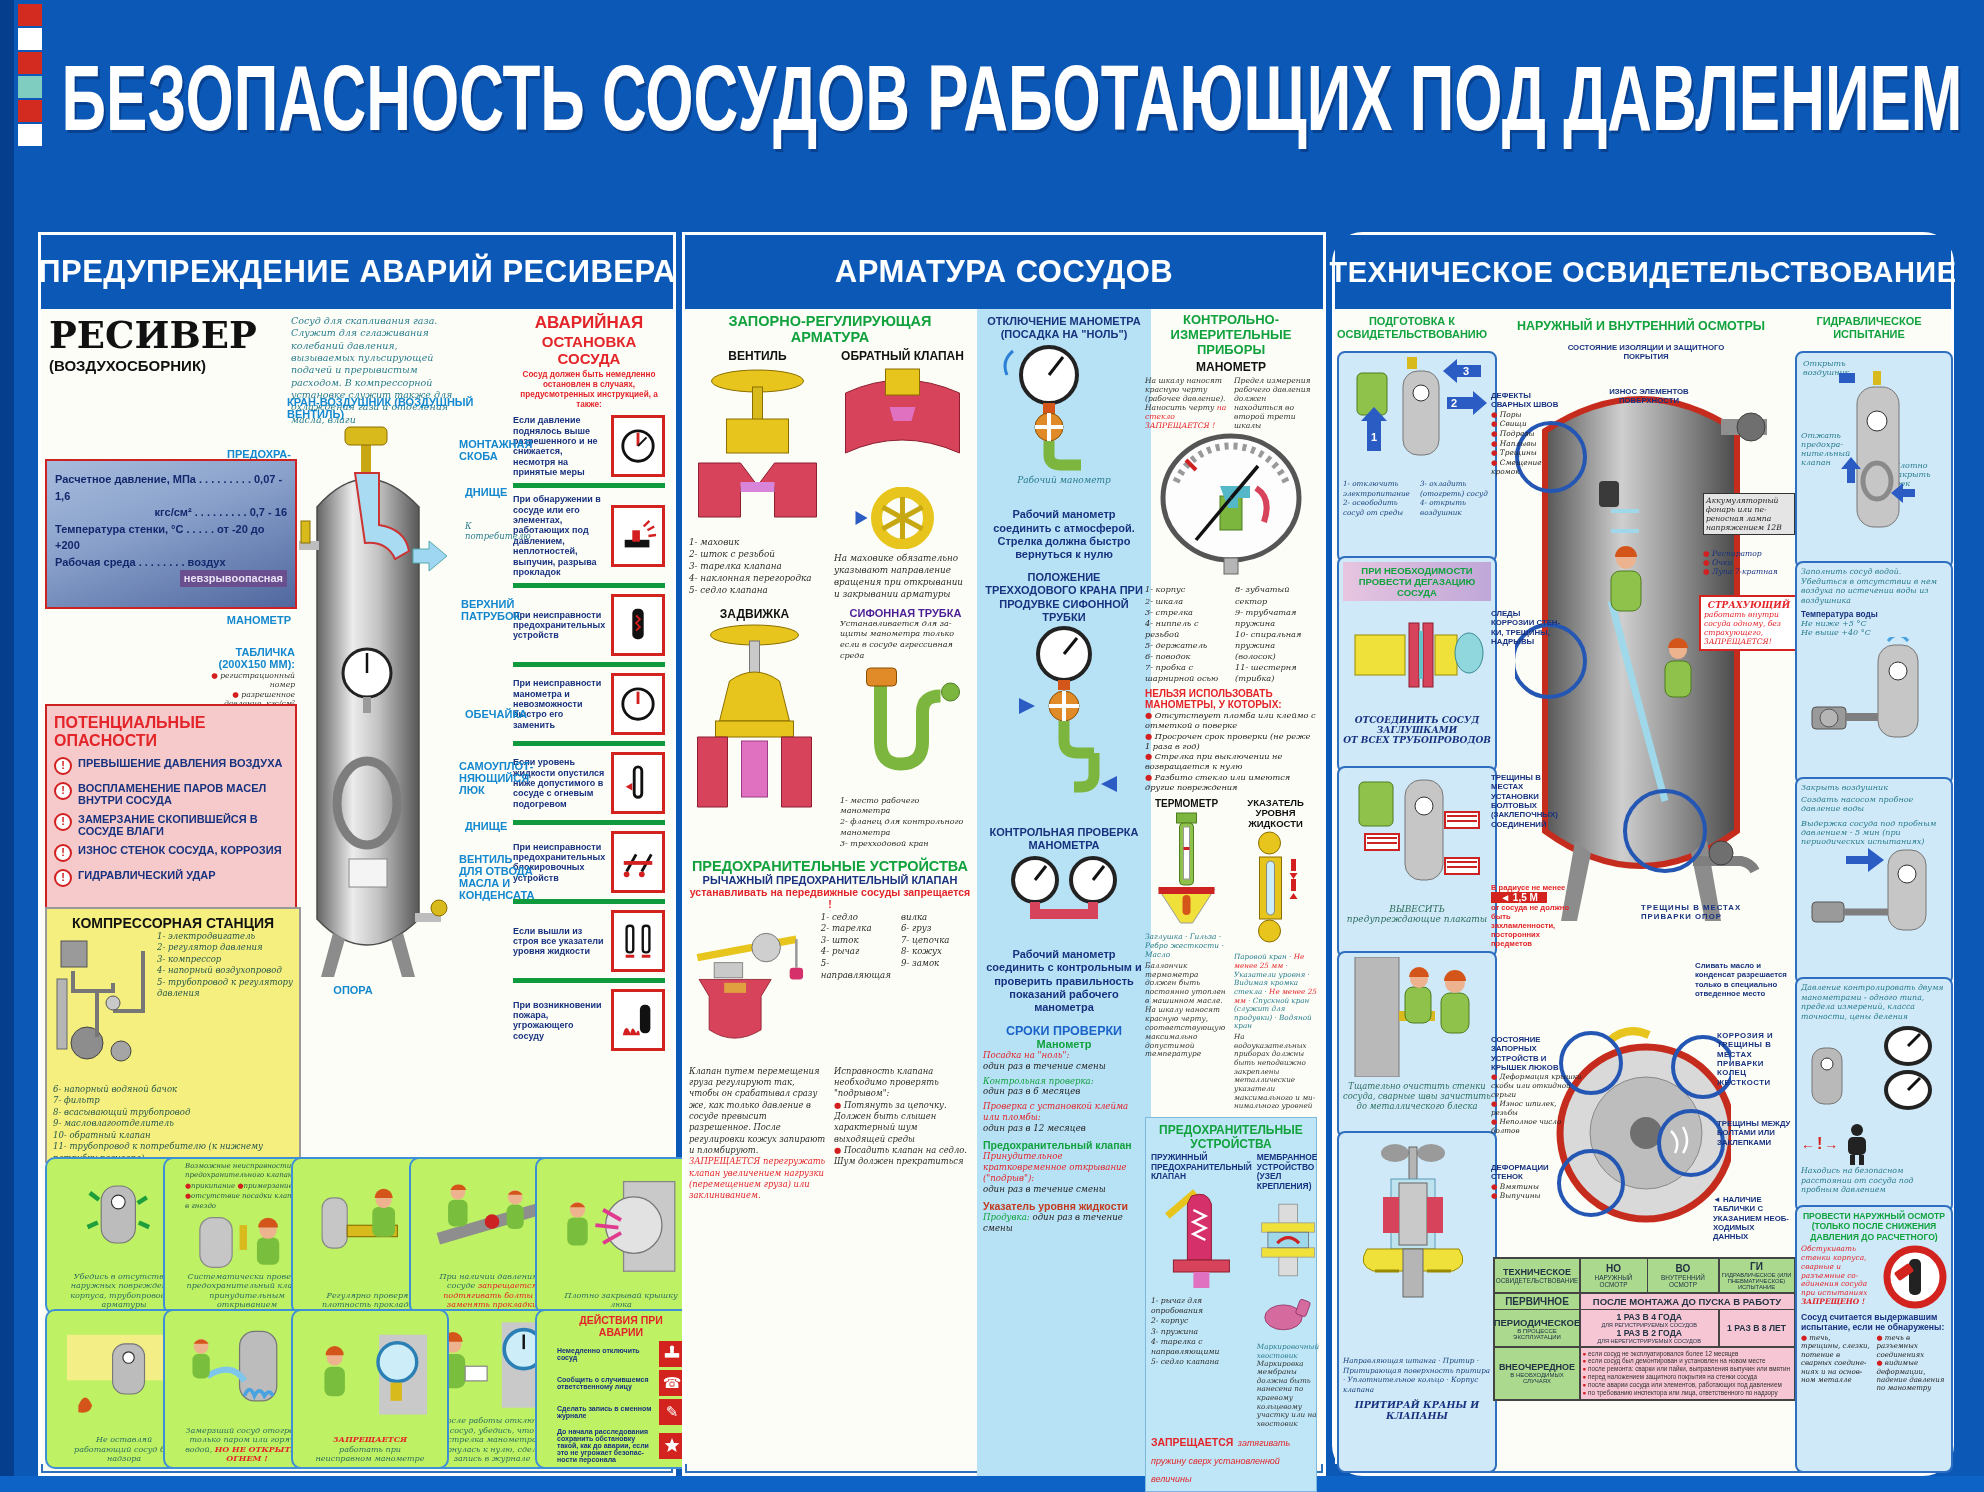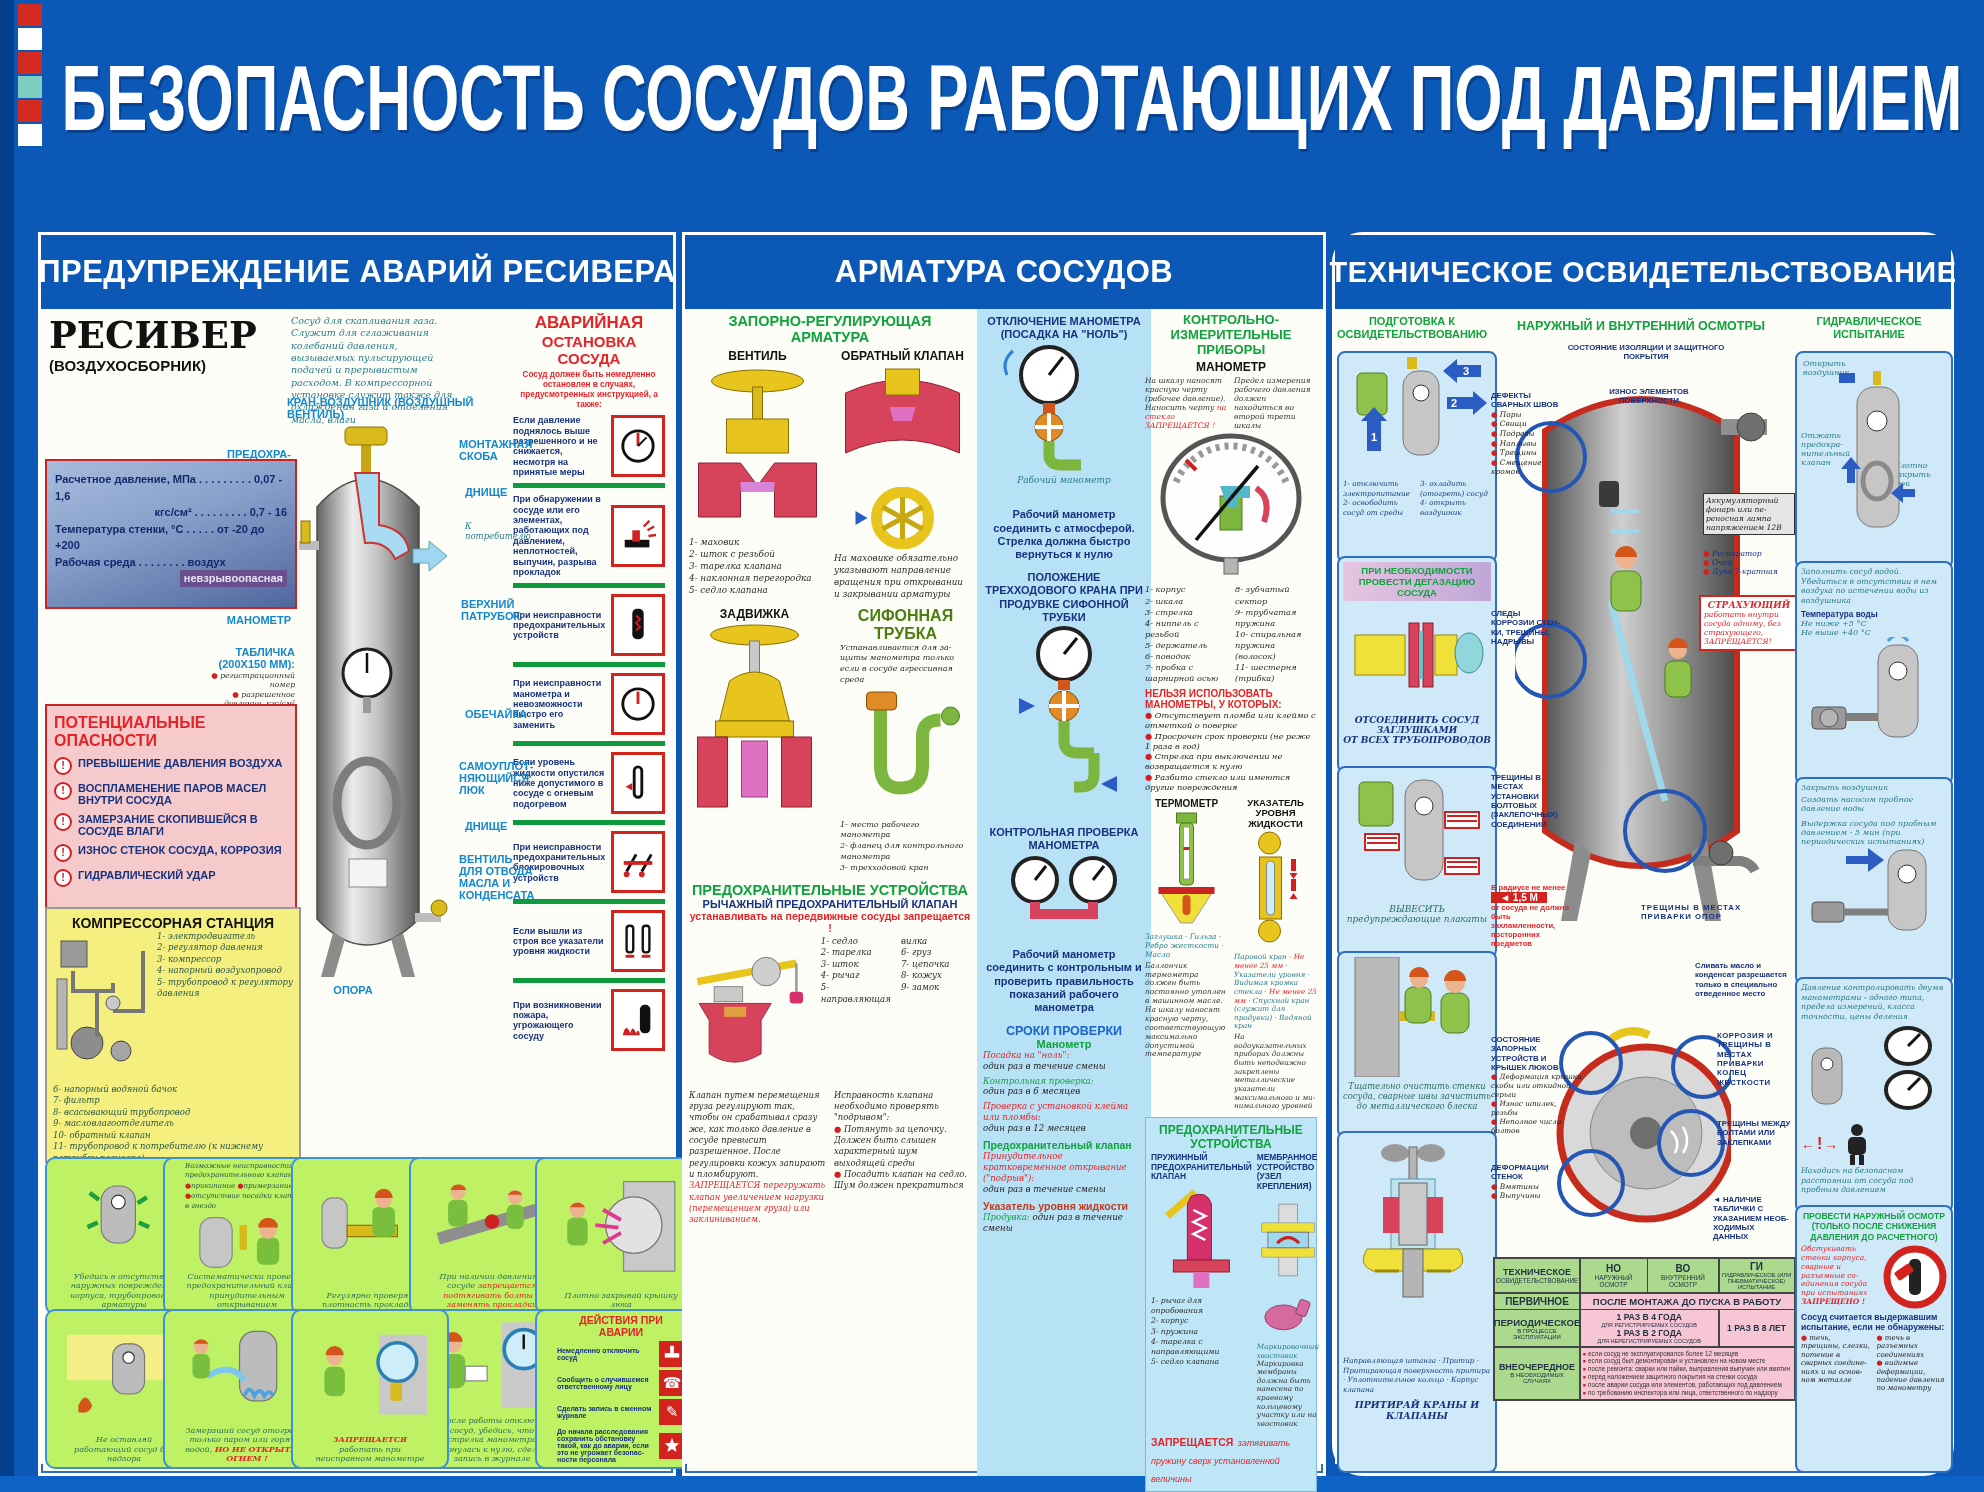--- a/index.html
+++ b/index.html
@@ -461,21 +461,21 @@
             <svg width="100%" height="210" viewBox="0 0 130 210">
               <ellipse cx="65" cy="14" rx="44" ry="10" fill="#e7c51c" stroke="#8a6f00"></ellipse>
               <rect x="60" y="20" width="10" height="40" fill="#c9c9c9" stroke="#777"></rect>
               <path d="M40 60 q25 -18 50 0 l10 40 h-70 z" fill="#e7c51c" stroke="#8a6f00"></path>
               <rect x="26" y="100" width="78" height="16" fill="#e7c51c" stroke="#8a6f00"></rect>
               <path d="M8 116 h30 v70 h-30 z M92 116 h30 v70 h-30 z" fill="#d6435a" stroke="#8d1f30"></path>
               <rect x="52" y="120" width="26" height="56" fill="#e070c0" stroke="#9c3c88"></rect>
             </svg>
           </div>
           <div style="flex:1">
-            <div class="b ctr" style="font-size:16px;color:#4d7c0f">СИФОННАЯ ТРУБКА</div>
+            <div class="b ctr" style="font-size:11px;color:#4c1d95">СИФОННАЯ ТРУБКА</div>
             <div class="parts" style="font-size:8px">Устанавливается для за­щиты манометра только если в сосуде агрессив­ная среда</div>
             <svg width="100%" height="130" viewBox="0 0 130 130">
               <path d="M40 20 v60 q0 22 20 22 q22 0 22 -22 v-30 q0 -16 18 -16" stroke="#7cb63e" stroke-width="13" fill="none"></path>
               <rect x="26" y="6" width="30" height="18" rx="4" fill="#e08b28" stroke="#8a4f00"></rect>
               <circle cx="110" cy="30" r="9" fill="#7cb63e" stroke="#4e7c1e"></circle>
             </svg>
             <div class="parts" style="font-size:8px">
               <div>1- место рабочего манометра</div>
                 <div>2- фланец для контрольного манометра</div>
                 <div>3- трехходовой кран</div>

